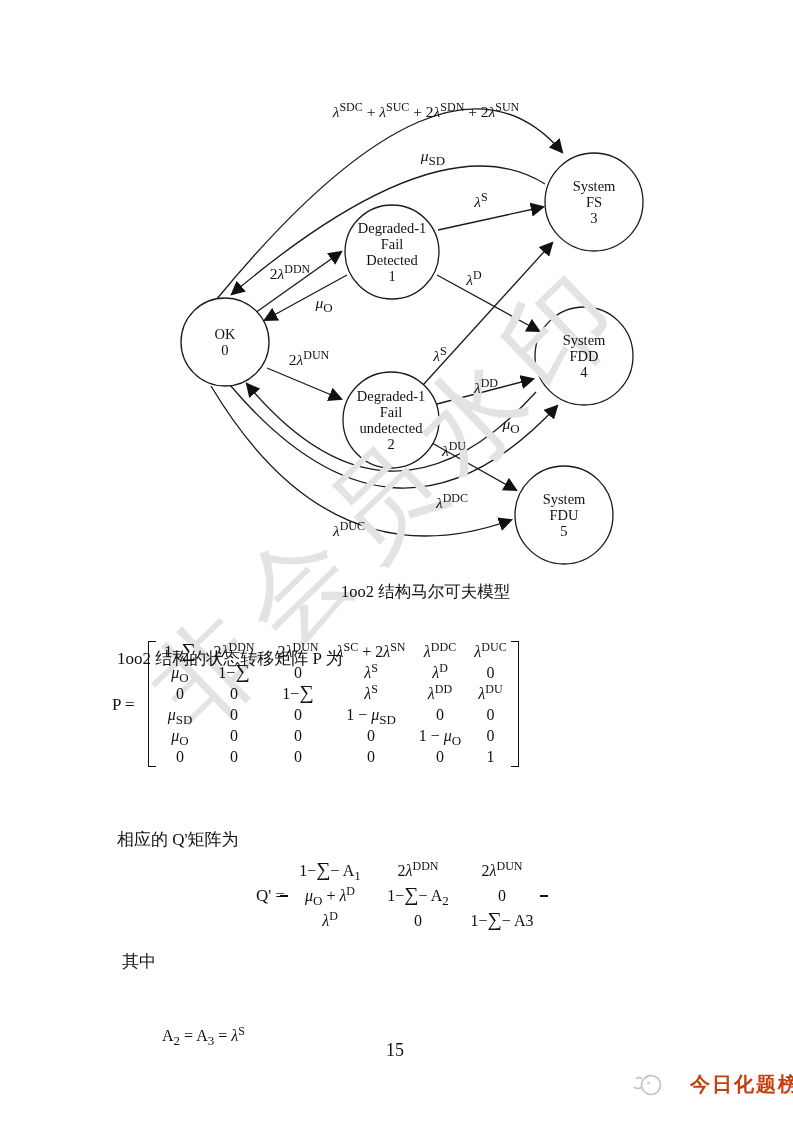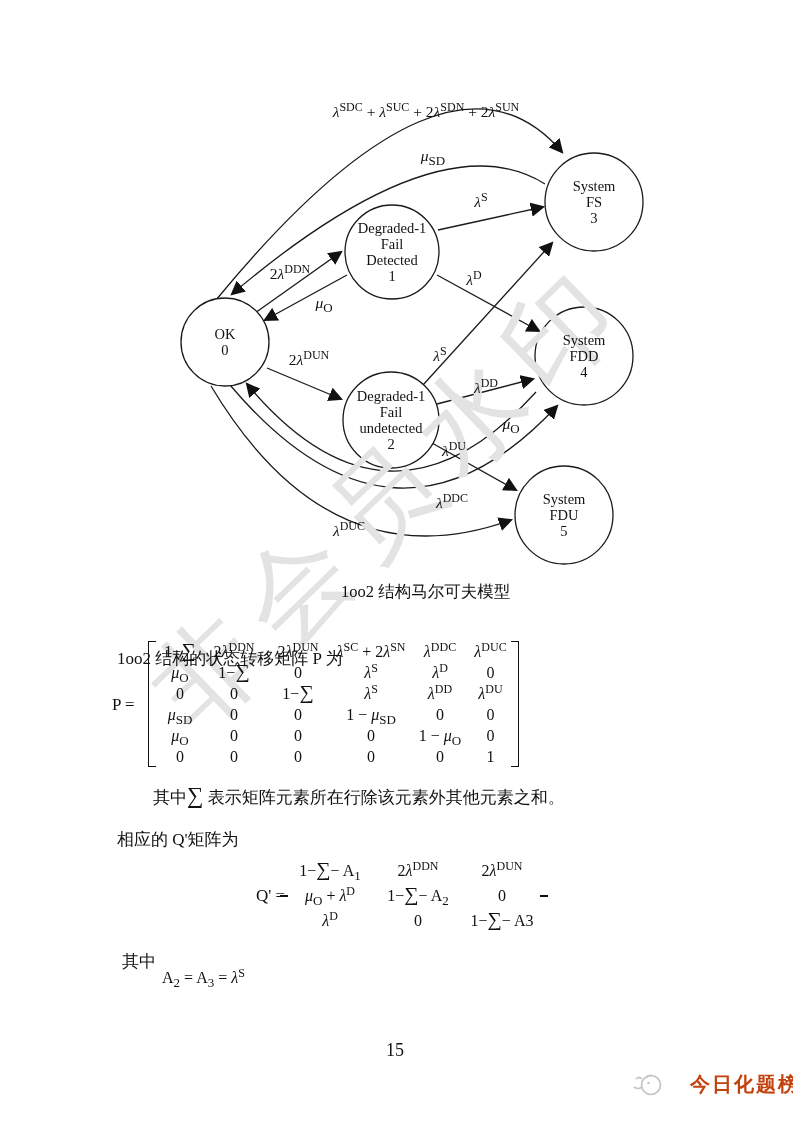--- a/index.html
+++ b/index.html
@@ -185,21 +185,20 @@
           <div class="mcell">0</div>
           <div class="mcell">0</div>
           <div class="mcell">0</div>
           <div class="mcell">0</div>
           <div class="mcell">0</div>
           <div class="mcell">1</div>
         </div>
       <div class="bracket r"></div>
     </div>
 
-    <div class="tblock sumnote" style="left:153px;top:788px;">其中<span class="sum">∑</span>  表示矩阵元素所在行除该元素外其他元素之和。</div>
 
     <div class="tblock" style="left:117px;top:830px;">相应的 Q'矩阵为</div>
 
     <div class="mlhs" style="left:256px;top:886px;">Q' =</div>
     <div class="mat" style="left:280px;top:858px;align-items:center;">
       <div class="bracket l"></div>
       <div class="mgrid q">
           <div class="mcell">1−<span class="sum">∑</span>− A<sub>1</sub></div>
           <div class="mcell">2<i>λ</i><sup>DDN</sup></div>
           <div class="mcell">2<i>λ</i><sup>DUN</sup></div>
@@ -207,21 +206,21 @@
           <div class="mcell">1−<span class="sum">∑</span>− A<sub>2</sub></div>
           <div class="mcell">0</div>
           <div class="mcell"><i>λ</i><sup>D</sup></div>
           <div class="mcell">0</div>
           <div class="mcell">1−<span class="sum">∑</span>− A3</div>
         </div>
       <div class="bracket r"></div>
     </div>
 
     <div class="tblock" style="left:122px;top:952px;">其中</div>
-    <div class="mathline" style="left:162px;top:969px;">A<sub>2</sub> = A<sub>3</sub> = <i>λ</i><sup>S</sup></div>
+    <div class="mathline" style="left:162px;top:1027px;">A<sub>2</sub> = A<sub>3</sub> = <i>λ</i><sup>S</sup></div>
 
     <div class="pagenum" style="left:386px;top:1040px;">15</div>
 
     <div class="logo" style="left:630px;top:1070px;">
       <svg width="36" height="28" viewBox="0 0 36 28">
         <g fill="none" stroke="#c5c5c5" stroke-width="1.7">
           <circle cx="21" cy="15" r="9.5"></circle>
           <path d="M6,9 q3,-3 6,0"></path>
           <path d="M4,17 q4,3 8,0"></path>
           <path d="M16,8 q2,-4 6,-2"></path>

